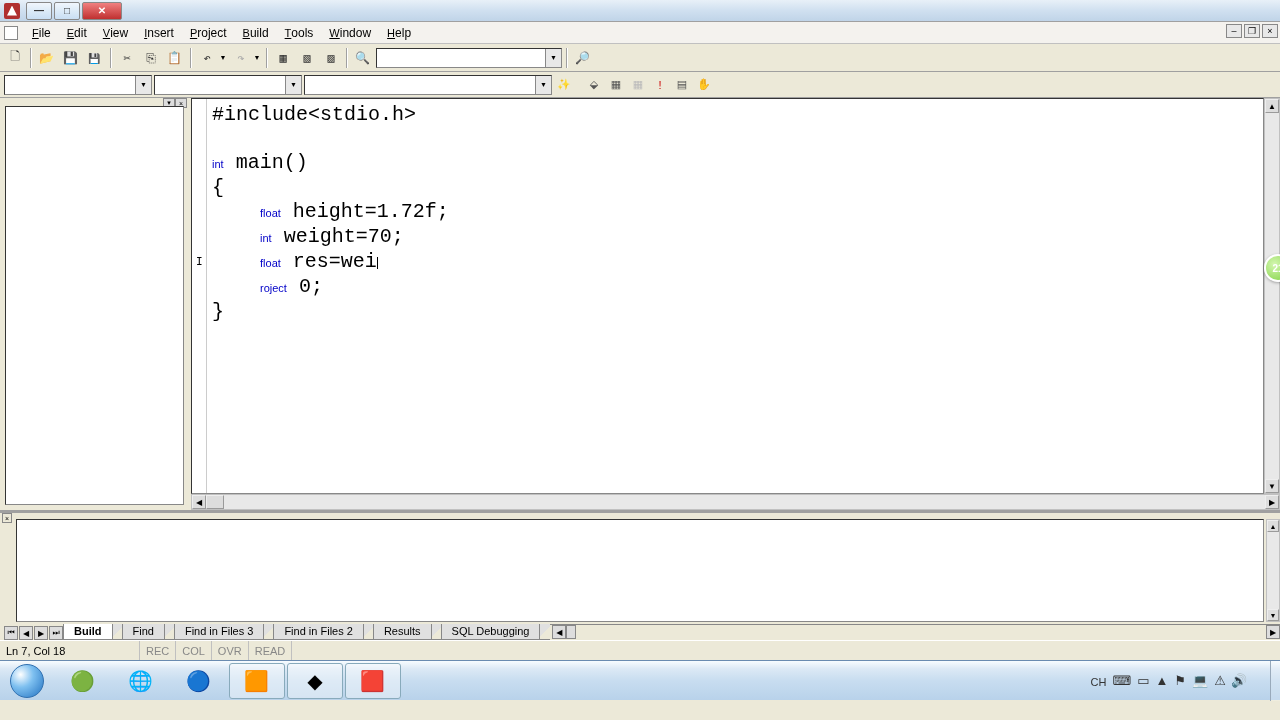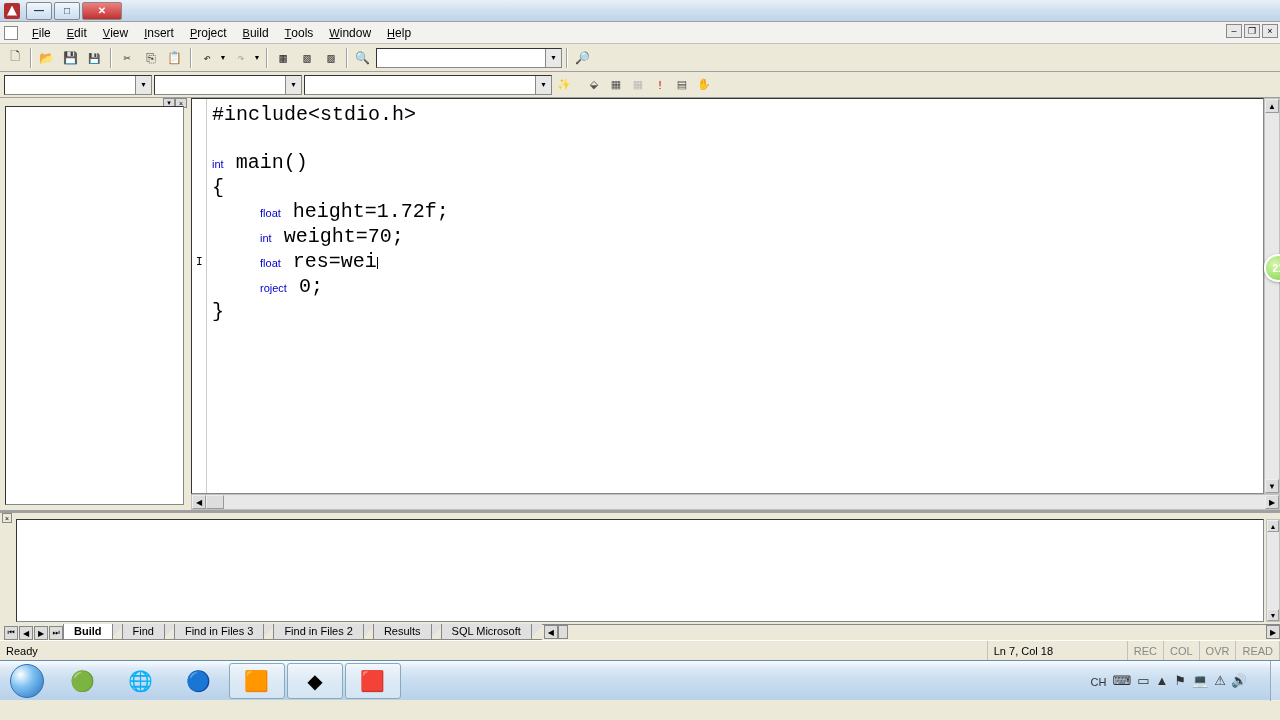--- a/index.html
+++ b/index.html
@@ -274,37 +274,36 @@
     <div class="otab active">Build</div>
       <div class="slant"></div>
     <div class="otab">Find</div>
       <div class="slant"></div>
     <div class="otab">Find in Files 3</div>
       <div class="slant"></div>
     <div class="otab">Find in Files 2</div>
       <div class="slant"></div>
     <div class="otab">Results</div>
       <div class="slant"></div>
-    <div class="otab">SQL Microsoft</div>
+    <div class="otab">SQL Debugging</div>
       <div class="slant"></div>
     <div class="spacer2">
       <div class="hsbtns" style="margin-left:2px">
         <div class="sbtn">◀</div>
         <div class="sbtn" style="width:10px"></div>
       </div>
       <div style="flex:1"></div>
       <div class="hsbtns">
           <div class="sbtn">▶</div>
         </div>
     </div>
   </div>
 </div>
 
 <div class="statusbar">
-  <div class="cell flex">Ready</div>
   <div class="cell" style="width:140px">Ln 7, Col 18</div>
   <div class="cell dim">REC</div>
   <div class="cell dim">COL</div>
   <div class="cell dim">OVR</div>
   <div class="cell dim">READ</div>
 </div>
 
 <div class="taskbar">
   <div class="start">
       <div class="orb"></div>

